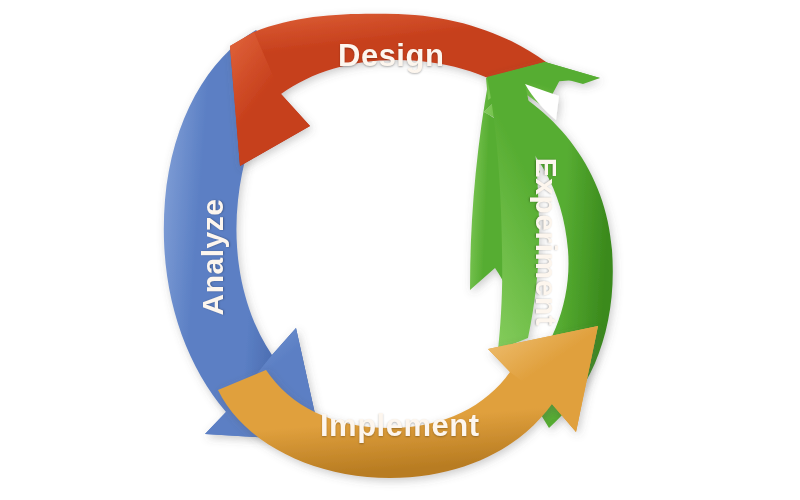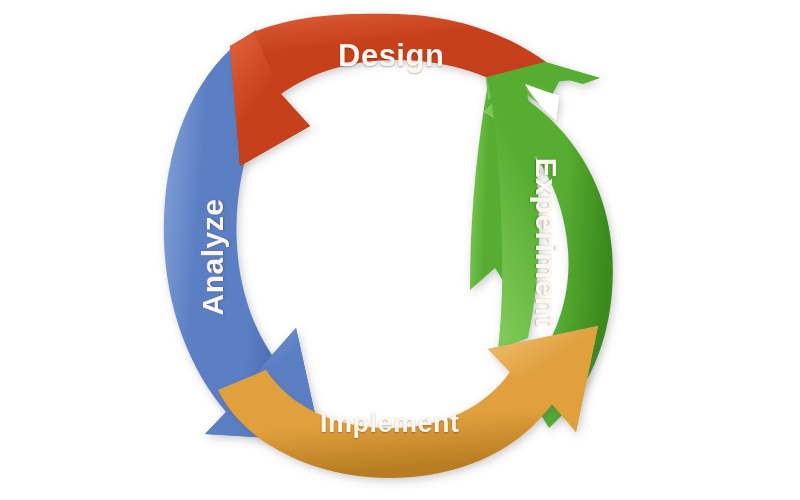--- a/index.html
+++ b/index.html
@@ -41,21 +41,21 @@
   }
   #label-design {
     left: 338px;
     top: 38px;
     font-size: 31px;
     text-align: right;
   }
   #label-implement {
     left: 320px;
     top: 408px;
-    font-size: 27px;
+    font-size: 31px;
   }
   #label-experiment {
     left: 462px;
     top: 225px;
     font-size: 30px;
     transform: rotate(90deg);
     transform-origin: center center;
   }
   #label-analyze {
     left: 155px;

